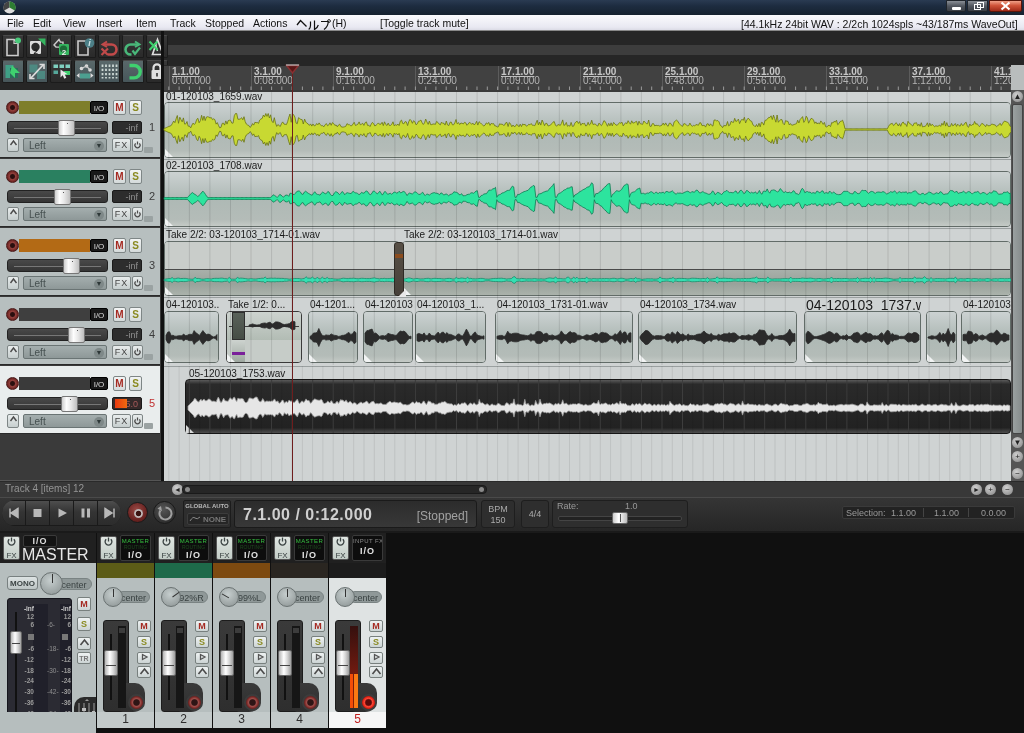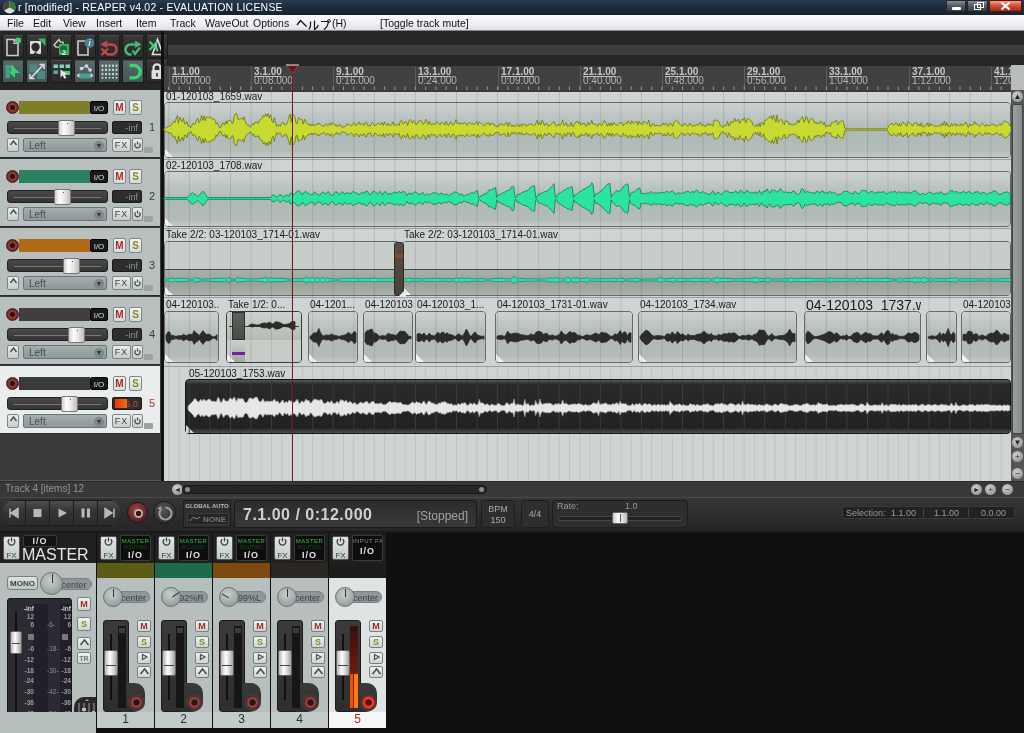--- a/index.html
+++ b/index.html
@@ -70,49 +70,49 @@
 .vfhandle{position:absolute;width:14px;height:30px;background:linear-gradient(90deg,#b5b5b5,#fff 40%,#d5d5d5 70%,#9f9f9f);border:1px solid #666;border-radius:2px}
 .vfhandle i{display:block;position:absolute;left:1px;right:1px;top:14px;height:1px;background:#444}
 .recround{position:absolute;width:17px;height:17px;border-radius:50%;background:radial-gradient(circle at 45% 38%,#a05050 15%,#7e2a28 45%,#5a1715 85%);border:2px solid #3c3c3c}
 </style></head><body>
 <div class="abs" id="title">
     <svg style="position:absolute;left:3px;top:1px" width="13" height="13">
       <circle cx="6.5" cy="6.5" r="6" fill="#ddd"></circle>
       <path d="M6.5 .5 A6 6 0 0 0 1.2 9.5 L6.5 6.5Z" fill="#444"></path>
       <path d="M6.5 6.5 L11.8 9.6 A6 6 0 0 0 6.5 .5Z" fill="#2e7d32"></path>
     </svg>
-    <div class="txt">r [modified] - REAPER v4.02 - EVALUATION LICENSE</div>
     <div style="position:absolute;left:946px;top:0;width:20px;height:12px;background:linear-gradient(180deg,#8a8f96,#51565e 50%,#3a3f46);border:1px solid #20252b;border-radius:0 0 2px 2px">
       <div style="position:absolute;left:5px;top:6px;width:9px;height:3px;background:#fff;border-radius:1px"></div>
     </div>
     <div style="position:absolute;left:967px;top:0;width:21px;height:12px;background:linear-gradient(180deg,#8a8f96,#51565e 50%,#3a3f46);border:1px solid #20252b;border-radius:0 0 2px 2px">
       <div style="position:absolute;left:6px;top:3px;width:7px;height:6px;border:1px solid #fff"></div>
       <div style="position:absolute;left:9px;top:1px;width:7px;height:6px;border:1px solid #fff"></div>
     </div>
     <div style="position:absolute;left:989px;top:0;width:33px;height:12px;background:linear-gradient(180deg,#f0a088,#d0543a 45%,#a02a18);border:1px solid #5a1408;border-radius:0 0 2px 2px;text-align:center"><svg width="13" height="10">
         <path d="M2.5 1.5 L10.5 8.5 M10.5 1.5 L2.5 8.5" stroke="#fff" stroke-width="2.2"></path>
       </svg></div>
   </div>
 <div class="abs" id="menu">
     <span style="left:7px">File</span>
     <span style="left:33px">Edit</span>
     <span style="left:63px">View</span>
     <span style="left:96px">Insert</span>
     <span style="left:136px">Item</span>
     <span style="left:170px">Track</span>
-    <span style="left:205px">WaveOut</span>
-    <span style="left:253px">Options</span>
+    <span style="left:205px">Stopped</span>
+    <span style="left:253px">Actions</span>
     <span style="left:332px">(H)</span>
     <span style="left:380px">[Toggle track mute]</span>
     <svg style="position:absolute;left:296px;top:3px" width="35" height="13">
       <path d="M1 7 L4.5 2.5 L10.5 8.5" fill="none" stroke="#111" stroke-width="1.3"></path>
       <path d="M14.5 3.5v4q0 2.5-1.8 4M18.5 2.5V12M18.5 11.5q3-1.5 3.8-4.5" fill="none" stroke="#111" stroke-width="1.2"></path>
       <path d="M25 3.5h7.2q0 5-4.2 8" fill="none" stroke="#111" stroke-width="1.2"></path>
       <circle cx="33" cy="3" r="1.4" fill="none" stroke="#111" stroke-width="0.9"></circle>
     </svg>
+    <span style="left:741px;font-size:10.5px;top:3px">[44.1kHz 24bit WAV : 2/2ch 1024spls ~43/187ms WaveOut]</span>
   </div>
 <div class="abs" id="topdark"></div>
 <div class="abs" id="tband"></div>
 <div class="tbtn " style="left:2px;top:35px">
     <svg width="20" height="21" style="position:absolute;left:0;top:0">
       <path d="M4 3.5h7l4 4v12H4z" fill="none" stroke="#ccc" stroke-width="1.6"></path>
       <path d="M11 3.5v4h4" fill="none" stroke="#ccc" stroke-width="1.2"></path>
       <circle cx="15" cy="4.5" r="3" fill="#49c97a"></circle>
     </svg>
   </div>

